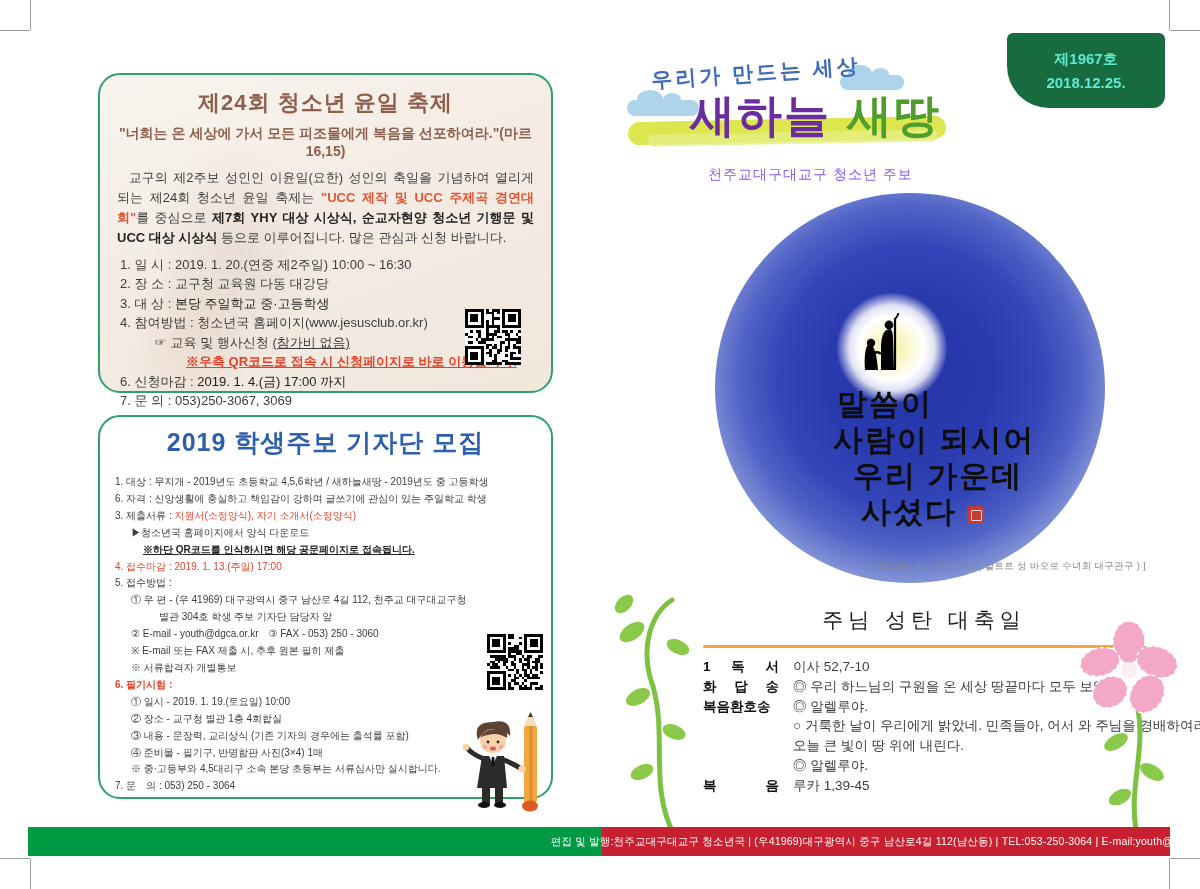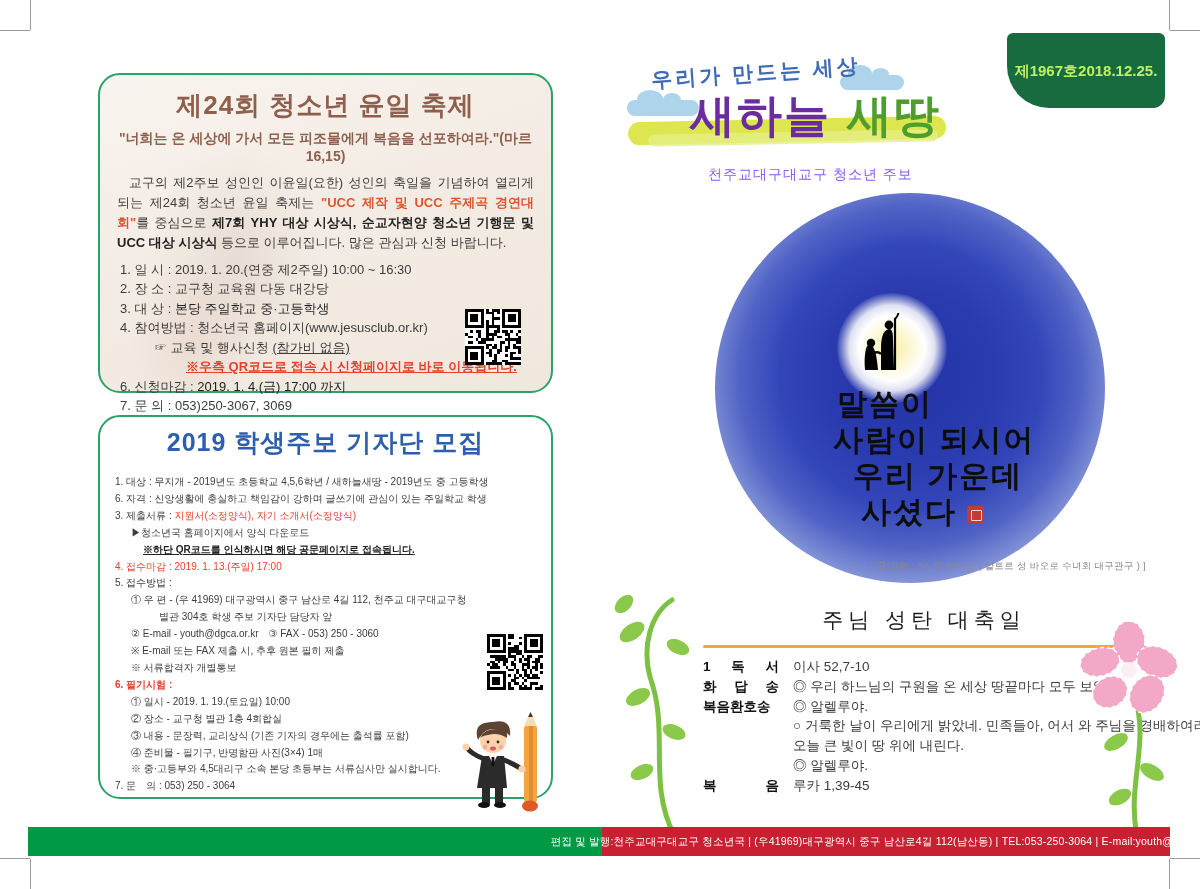--- a/index.html
+++ b/index.html
@@ -7,34 +7,34 @@
   #page { position:relative; width:1200px; height:889px; background:#fff; }
 
   
   .crop { position:absolute; background:#9b9b9b; }
   .crop.h { height:1px; width:30px; }
   .crop.v { width:1px; height:30px; }
 
   
   .badge { position:absolute; left:1007px; top:33px; width:158px; height:75px;
     background:#186b3e; border-radius:6px 6px 12px 42px;
-    display:flex; flex-direction:row; align-items:center; justify-content:center;
-    color:#bef264; font-weight:bold; font-size:15px; line-height:1.55; }
+    display:flex; flex-direction:column; align-items:center; justify-content:center;
+    color:#5eead4; font-weight:bold; font-size:15px; line-height:1.55; }
 
   
   .gbox { position:absolute; left:98px; width:455px; border:2px solid #2aa268; border-radius:22px; }
   #box1 { top:73px; height:320px;
     background:
       radial-gradient(120px 170px at 30% 58%, rgba(125,92,70,.10), transparent 70%),
       radial-gradient(90px 120px at 20% 85%, rgba(160,70,45,.08), transparent 70%),
       linear-gradient(160deg,#f9f4ef 0%,#f4ece4 45%,#f0e7dd 100%); }
   #box2 { top:415px; height:384px; background:#fff; }
 
   .t-brown { color:#8f5f4d; }
-  #box1 .title { text-align:center; margin-top:13px; font-size:26px; font-weight:bold; letter-spacing:1px; }
+  #box1 .title { text-align:center; margin-top:13px; font-size:22px; font-weight:bold; letter-spacing:1px; }
   #box1 .quote { text-align:center; margin-top:7px; font-size:14px; font-weight:bold; }
   #box1 .intro { margin:9px 17px 0 17px; font-size:13px; line-height:1.55; color:#3c3c3c; text-align:justify; text-indent:0.9em; }
   #box1 .intro b { color:#222; }
   .ucc-red { color:#e0552f; font-weight:bold; }
   #box1 .list { margin:6px 0 0 20px; font-size:13px; line-height:19.5px; color:#3c3c3c; }
   .ind1 { padding-left:34px; }
   .ind2 { padding-left:50px; }
   .ind3 { padding-left:66px;text-decoration:underline; }
   .red  { color:#e8402a; }
   .redbold { color:#e8402a; font-weight:bold; }

